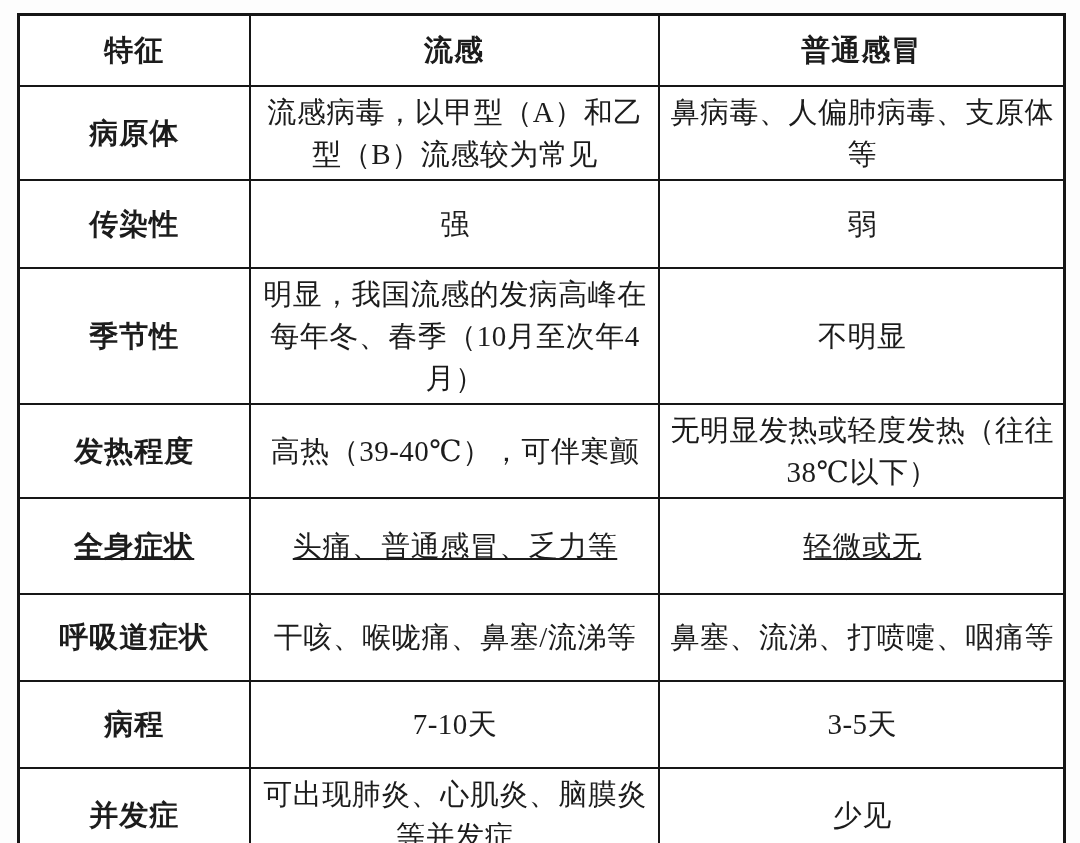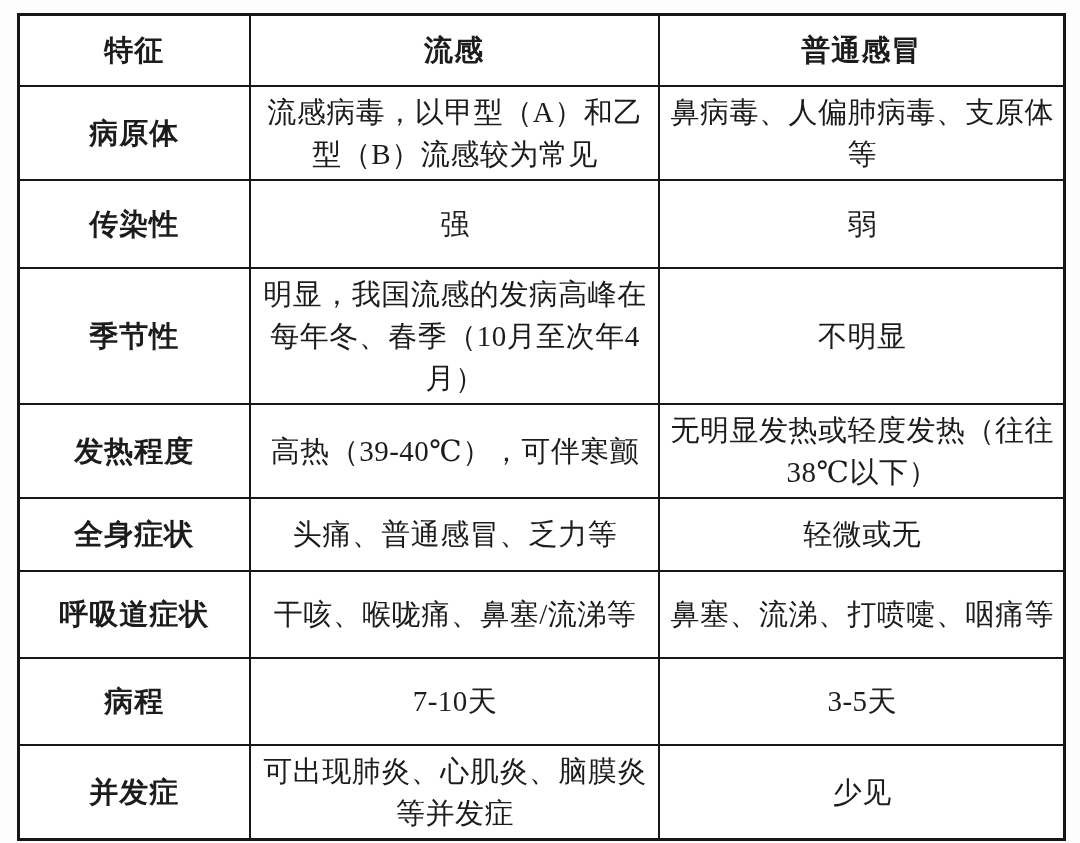--- a/index.html
+++ b/index.html
@@ -48,21 +48,21 @@
     text-align: center;
     padding: 4px 8px 4px 10px;
     letter-spacing: 0.5px;
   }
   
   tr.rh  { height: 71px; }
   tr.r0  { height: 92px; }
   tr.r1  { height: 88px; }
   tr.r2  { height: 118px; }
   tr.r3  { height: 90px; padding-left: 13px; }
-  tr.r4  { height: 73px; }
+  tr.r4  { height: 96px; text-decoration: underline; }
   tr.r5  { height: 87px; }
   tr.r6  { height: 87px; }
   tr.r7  { height: 82px; }
 </style>
 </head>
 <body>
 
 <table class="comparison-table">
   <colgroup>
     <col class="c-feature">

